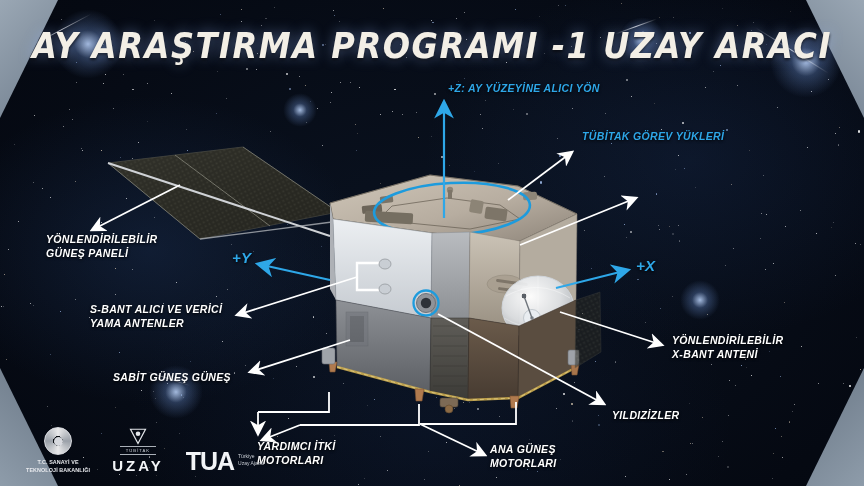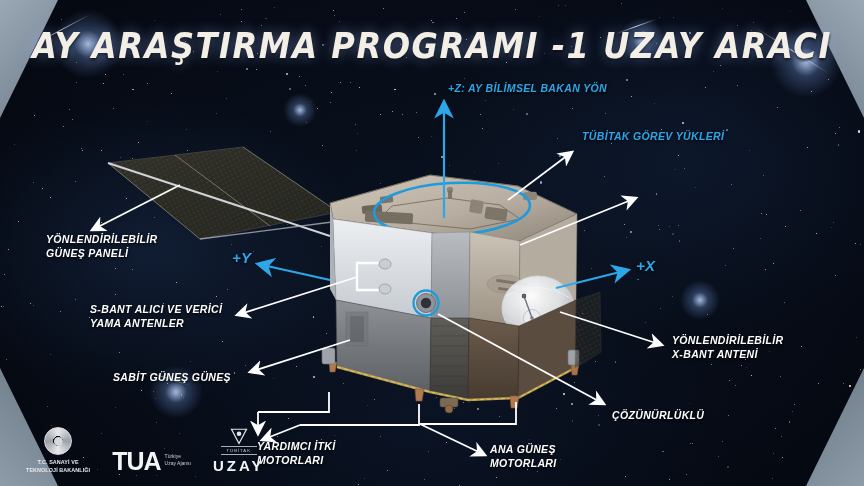--- a/index.html
+++ b/index.html
@@ -753,67 +753,67 @@
 
     <path d="M329 392 L329 412 L258 412" fill="none" stroke="#ffffff" stroke-width="1.8"></path>
     <path d="M419 404 L419 425 L300 425" fill="none" stroke="#ffffff" stroke-width="1.8"></path>
     <line x1="300" y1="425" x2="262" y2="440" stroke="#ffffff" stroke-width="1.8" marker-end="url(#arwW)"></line>
     <line x1="258" y1="412" x2="258" y2="434" stroke="#ffffff" stroke-width="1.8" marker-end="url(#arwW)"></line>
 
     <path d="M516 402 L516 424 L420 424" fill="none" stroke="#ffffff" stroke-width="1.8"></path>
     <line x1="420" y1="424" x2="485" y2="455" stroke="#ffffff" stroke-width="1.8" marker-end="url(#arwW)"></line>
   </svg>
 
-  <div class="lbl cyan" style="left:448px;top:82px;">+Z: AY BİLİMSEL BAKAN YÖN</div>
+  <div class="lbl cyan" style="left:448px;top:82px;">+Z: AY YÜZEYİNE ALICI YÖN</div>
 
   <div class="lbl axis" style="left:232px;top:248px;">+Y</div>
 
   <div class="lbl axis" style="left:636px;top:256px;">+X</div>
 
   <div class="lbl cyan" style="left:582px;top:130px;">TÜBİTAK GÖREV YÜKLERİ</div>
 
 
   <div class="lbl" style="left:46px;top:233px;">YÖNLENDİRİLEBİLİR
 GÜNEŞ PANELİ</div>
 
   <div class="lbl" style="left:90px;top:303px;">S-BANT ALICI VE VERİCİ
 YAMA ANTENLER</div>
 
   <div class="lbl" style="left:113px;top:371px;">SABİT GÜNEŞ GÜNEŞ</div>
 
   <div class="lbl" style="left:672px;top:334px;">YÖNLENDİRİLEBİLİR
 X-BANT ANTENİ</div>
 
-  <div class="lbl" style="left:612px;top:409px;">ÇÖZÜNÜRLÜKLÜ</div>
+  <div class="lbl" style="left:612px;top:409px;">YILDIZİZLER</div>
 
   <div class="lbl" style="left:245px;top:440px;margin-left:12px;">YARDIMCI İTKİ
 MOTORLARI</div>
 
   <div class="lbl" style="left:490px;top:443px;">ANA GÜNEŞ
 MOTORLARI</div>
 
   <div id="logos">
 
     <div class="logo">
       <div class="seal"></div>
       <div class="cap">T.C. SANAYİ VE
 TEKNOLOJİ BAKANLIĞI</div>
-    </div>
-
-    <div class="logo" style="flex-direction:row;align-items:flex-start;gap:4px;">
-      <div class="tua">TUA</div>
-      <div class="tua-sub">Türkiye
-Uzay Ajansı</div>
     </div>
 
     <div class="logo">
       <div class="tubitak-mark">
         <svg viewBox="0 0 24 24" width="18" height="18">
           <path d="M2 3 L22 3 L12 22 Z" fill="none" stroke="#e3e6ea" stroke-width="1.6"></path>
           <circle cx="12" cy="9" r="3.1" fill="#e3e6ea"></circle>
         </svg>
       </div>
       <div class="tb-line">TÜBİTAK</div>
       <div class="uzay">UZAY</div>
     </div>
+
+    <div class="logo" style="flex-direction:row;align-items:flex-start;gap:4px;">
+      <div class="tua">TUA</div>
+      <div class="tua-sub">Türkiye
+Uzay Ajansı</div>
+    </div>
   </div>
 
 </div>
 
 </body></html>

